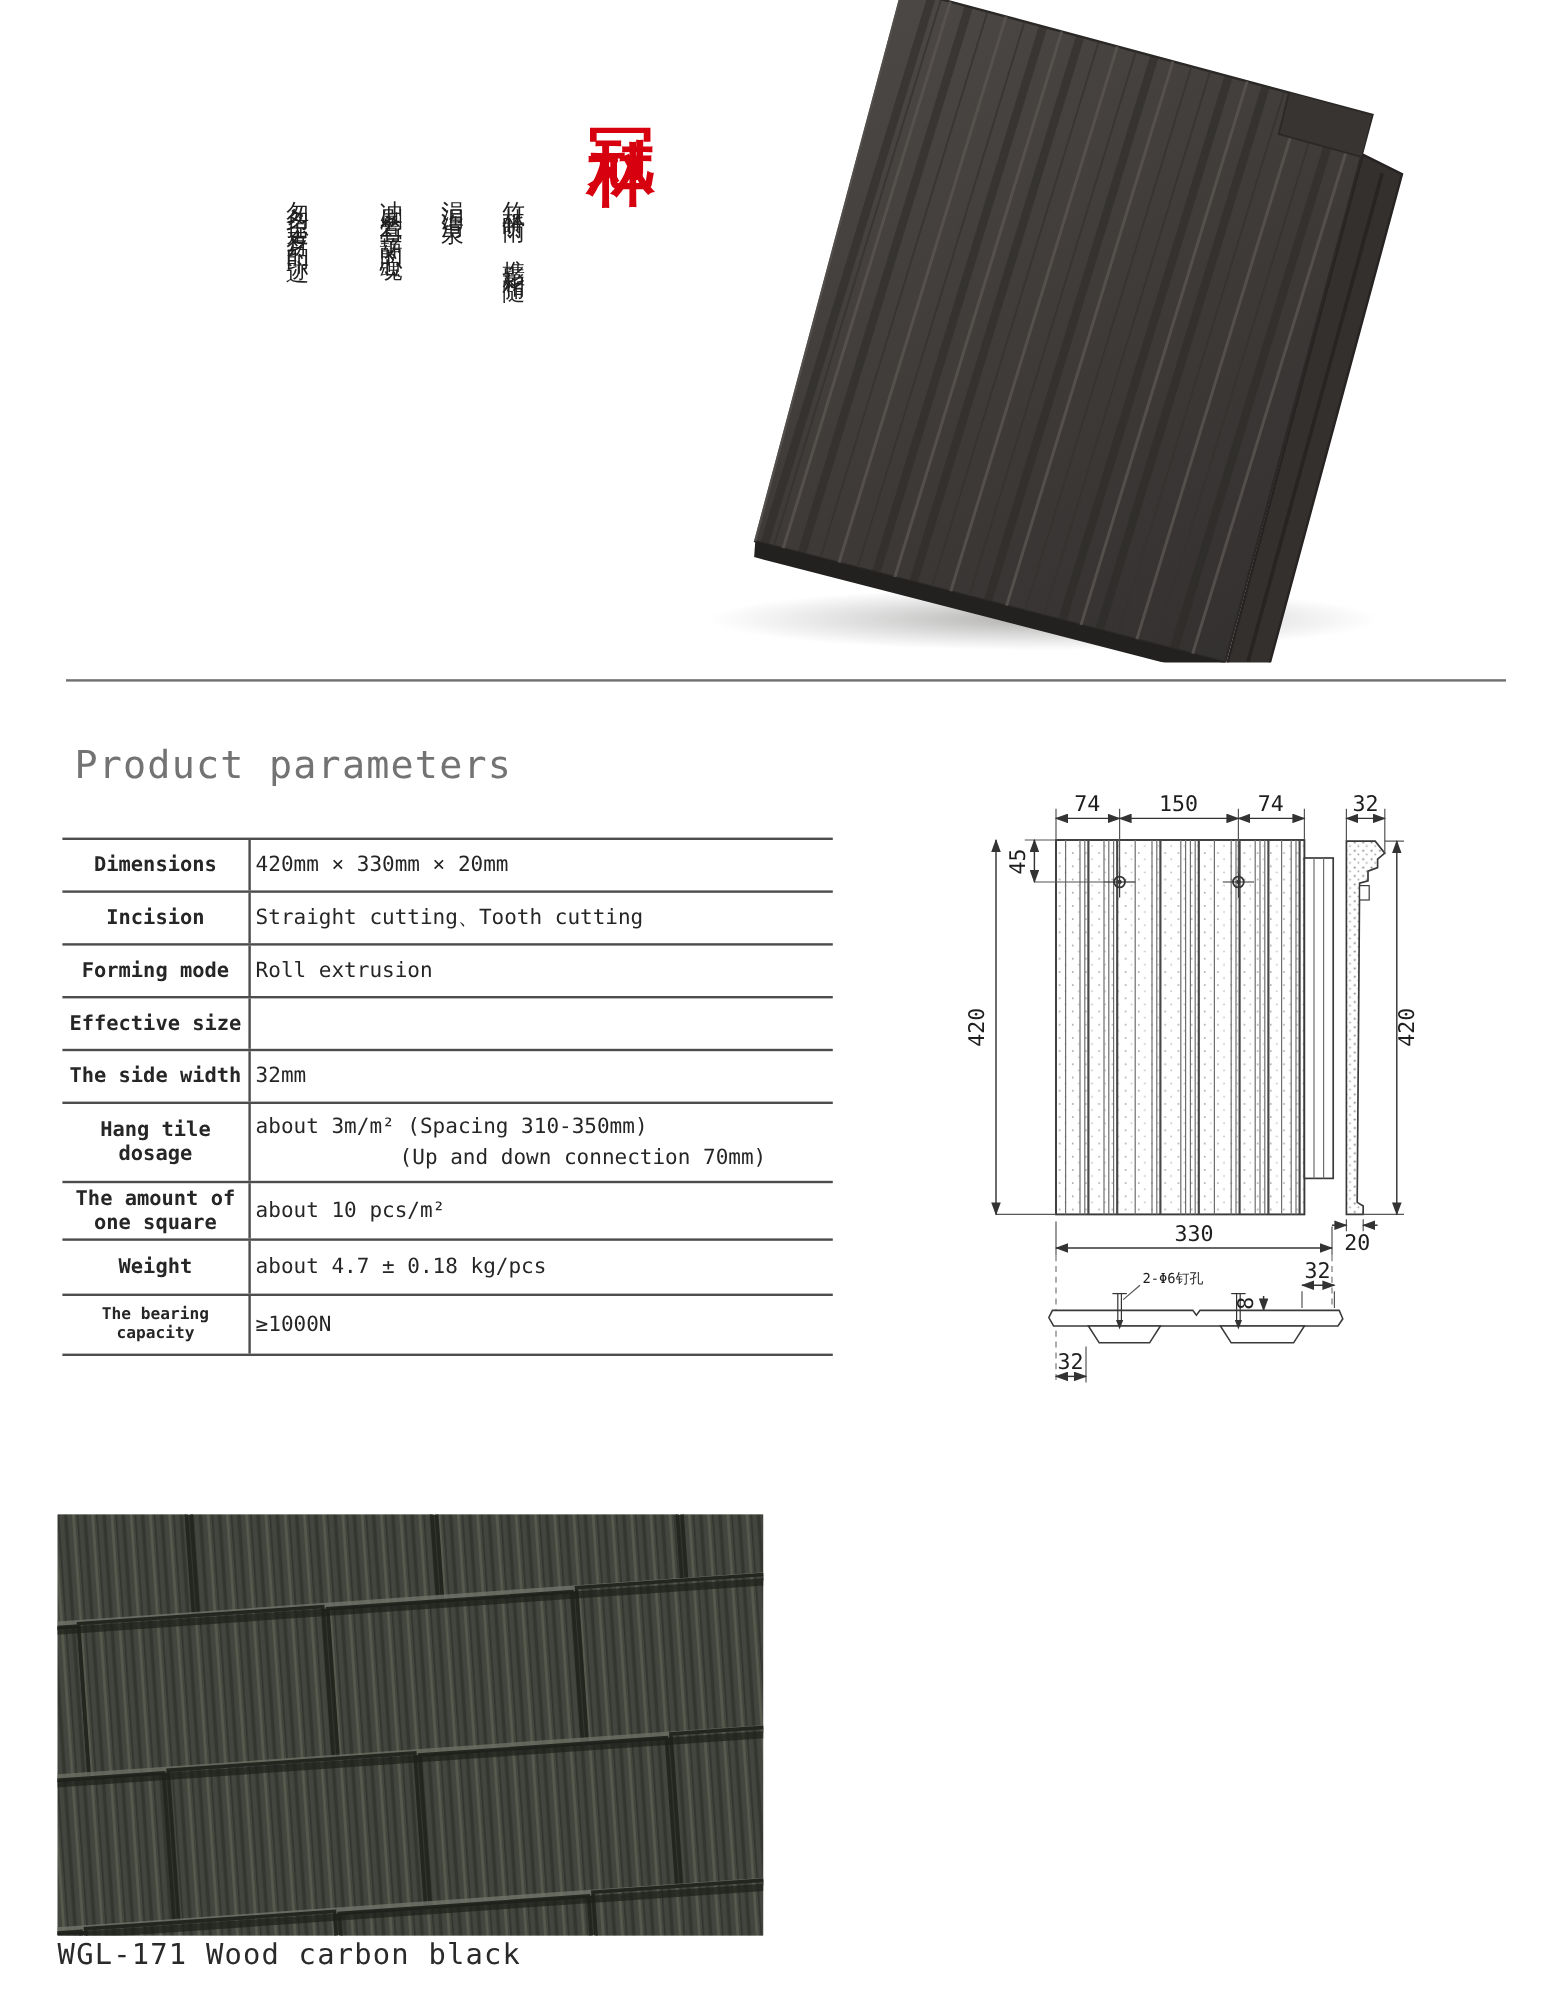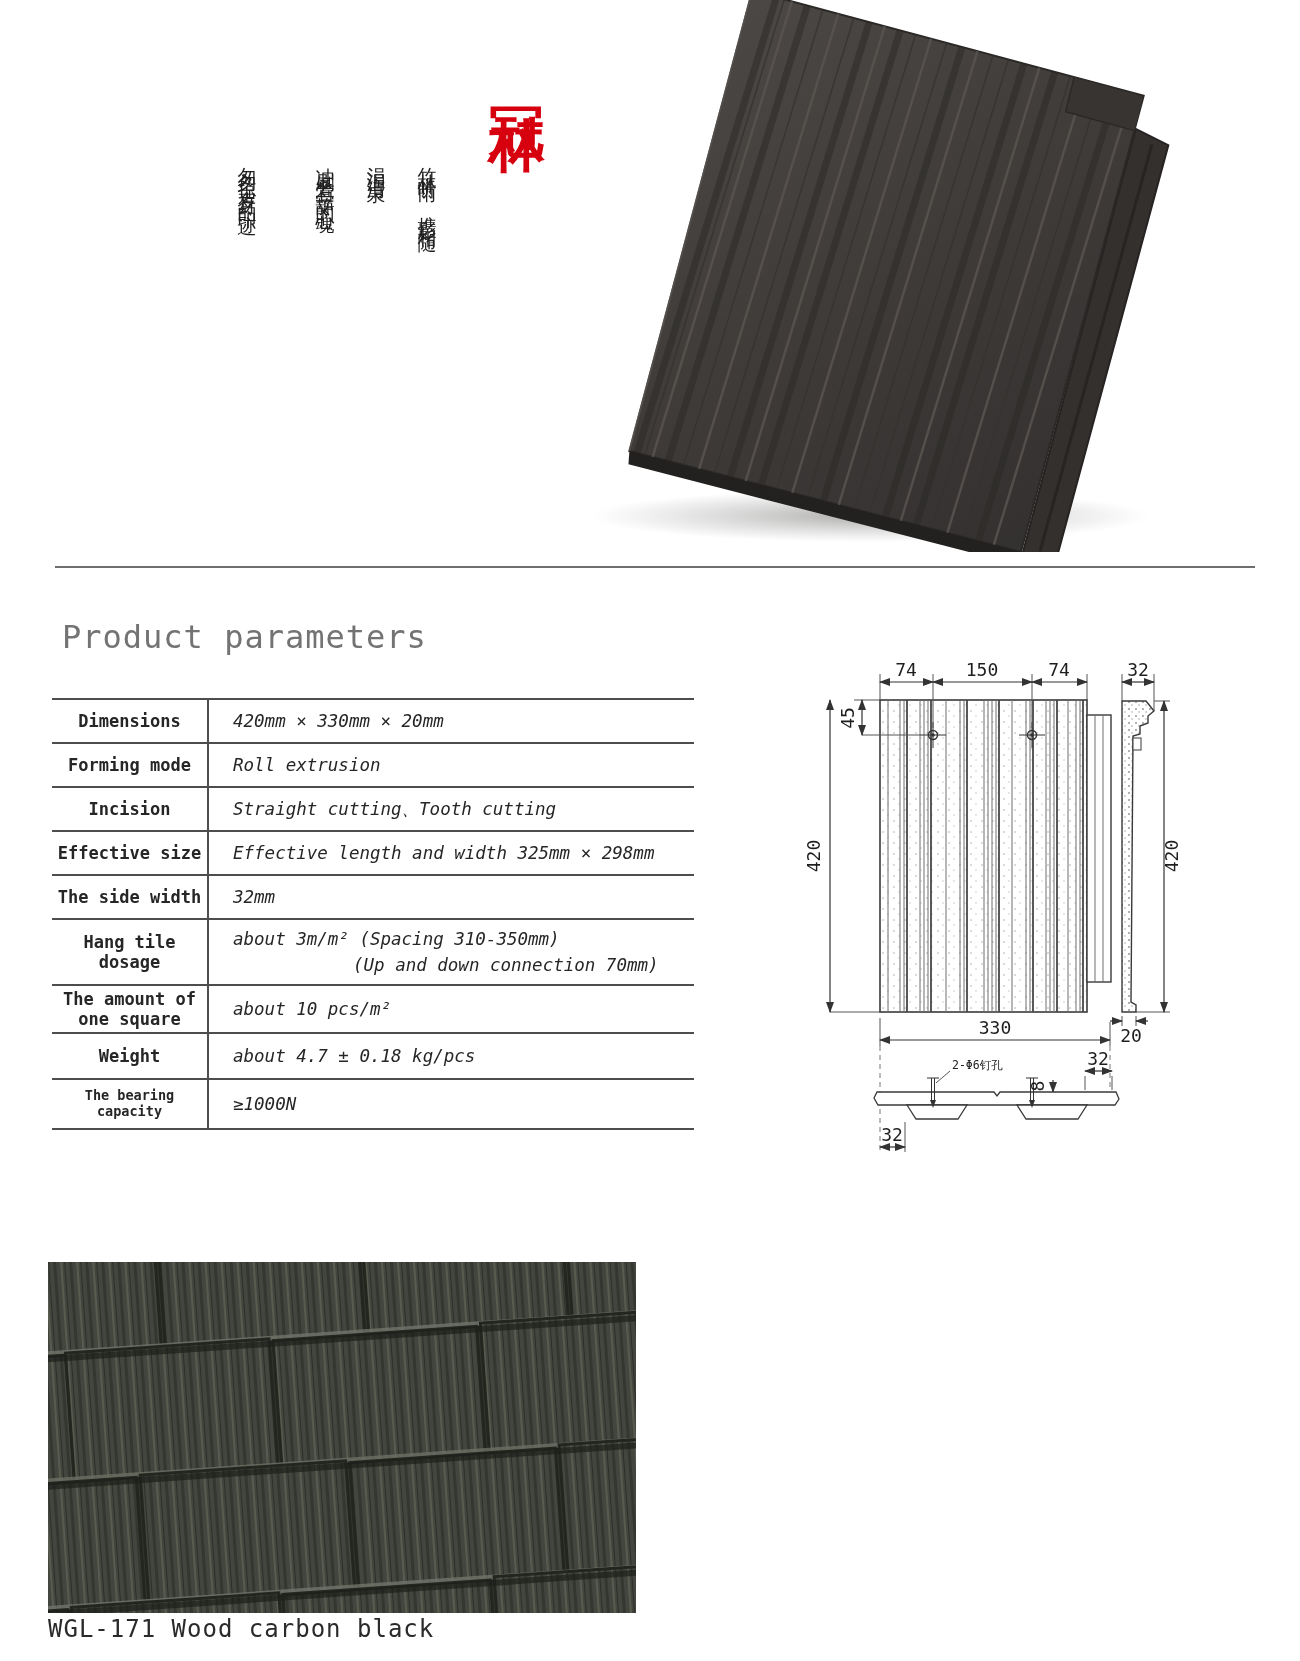--- a/index.html
+++ b/index.html
@@ -26,21 +26,21 @@
   .section-heading{position:absolute;left:62px;top:618px;font-size:32px;color:#737373;
     letter-spacing:1px;white-space:nowrap;}
 
   
   .spec-table{position:absolute;left:52px;top:698px;width:642px;border-top:2px solid #4d4d4d;}
   .srow{display:flex;border-bottom:2px solid #4d4d4d;align-items:stretch;}
   .srow .lbl{flex:0 0 157px;width:157px;border-right:2px solid #4d4d4d;
     display:flex;align-items:center;justify-content:center;text-align:center;
     font-weight:700;font-size:17px;line-height:1.18;padding:12px 2px;box-sizing:border-box;}
   .srow .val{display:flex;flex-direction:column;justify-content:center;
-    padding-left:24px;font-size:17.5px;line-height:1.5;font-style:italic;}
+    padding-left:4px;font-size:17.5px;line-height:1.5;}
   .h42{height:42px}.h46{height:46px}.h44{height:44px}.h48{height:48px}.h64{height:64px}
   .lbl-sm{font-size:13.5px !important;}
   .val .l2{padding-left:120px;}
 
   
   .tech-drawing{position:absolute;left:770px;top:630px;width:520px;height:540px;}
   .tech-drawing text{font-family:"DejaVu Sans Mono","Liberation Mono",monospace;fill:#1e1e1e;font-size:18px;}
   .tech-drawing text.tiny{font-size:11.5px;}
 
   
@@ -98,36 +98,33 @@
   <div class="section-heading">Product parameters</div>
 
   <div class="spec-table">
     <div class="srow h42">
       <div class="lbl">Dimensions</div>
       <div class="val">
           <span>420mm × 330mm × 20mm</span>
         </div>
     </div>
     <div class="srow h42">
+      <div class="lbl">Incision</div>
+      <div class="val">
+          <span>Straight cutting、Tooth cutting</span>
+        </div>
+    </div>
+    <div class="srow h42">
       <div class="lbl">Forming mode</div>
       <div class="val">
           <span>Roll extrusion</span>
         </div>
     </div>
     <div class="srow h42">
-      <div class="lbl">Incision</div>
-      <div class="val">
-          <span>Straight cutting、Tooth cutting</span>
-        </div>
-    </div>
-    <div class="srow h42">
       <div class="lbl">Effective size</div>
-      <div class="val">
-          <span>Effective length and width 325mm × 298mm</span>
-        </div>
     </div>
     <div class="srow h42">
       <div class="lbl">The side width</div>
       <div class="val">
           <span>32mm</span>
         </div>
     </div>
     <div class="srow h64">
       <div class="lbl">Hang tile dosage</div>
       <div class="val">

